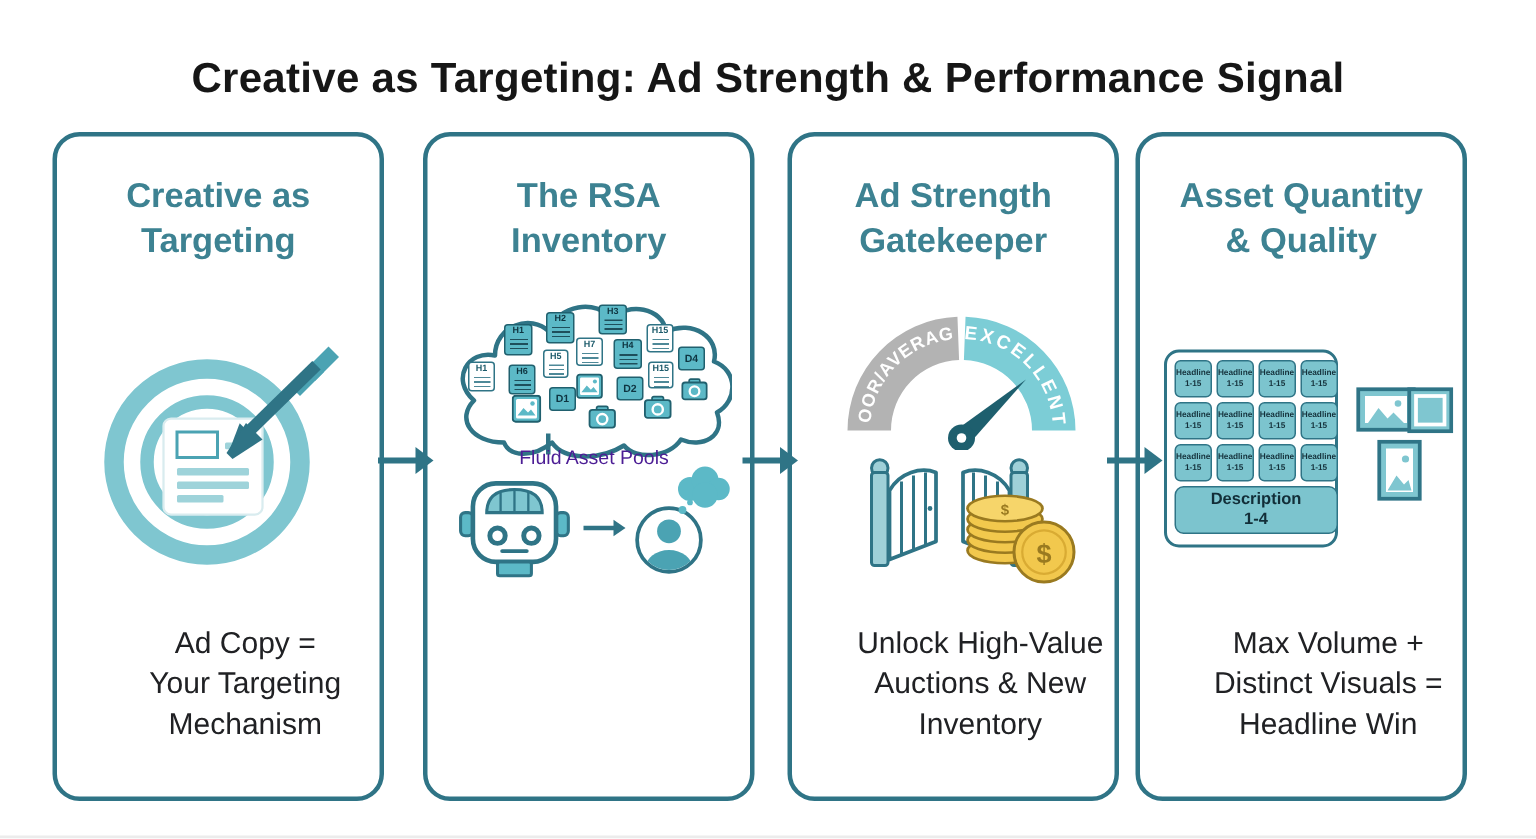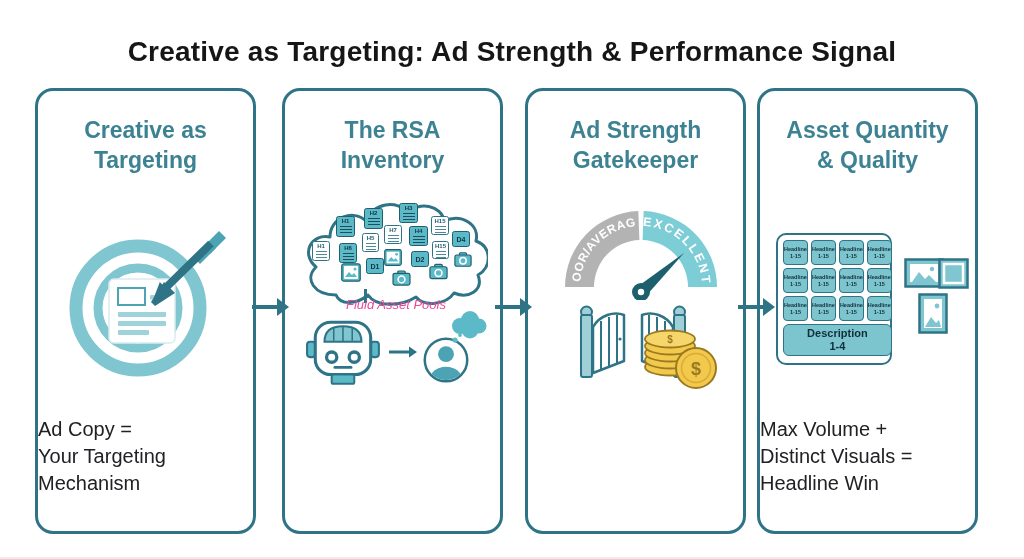--- a/index.html
+++ b/index.html
@@ -17,36 +17,36 @@
     position:absolute; top:88px; width:221px; height:446px;
     background:#fff; border:3.5px solid #2f7486; border-radius:18px;
   }
   .card1 { left:35px; } .card2 { left:282px; } .card3 { left:525px; } .card4 { left:724px;margin-left:33px; }
   .card-title {
     position:absolute; top:24px; left:0; width:100%; text-align:center;
     font-size:23px; line-height:30px; font-weight:bold; color:#3d8292;
     white-space:pre-line;
   }
   .card-caption {
-    position:absolute; bottom:34px; left:0; width:100%; 
-    font-size:20px; line-height:27px; color:#202124; white-space:pre-line;
+    position:absolute; bottom:34px; left:0; width:100%; text-align:center;
+    font-size:20px; line-height:27px; color:#202124; white-space:pre-line;padding-left:36px;
   }
   .icon-area { position:absolute; }
   .ia1 { left:5px;  top:130px; width:190px; height:175px; }
   .ia2 { left:8px;  top:104px; width:206px; height:230px; }
   .ia3 { left:16px; top:100px; width:190px; height:210px; }
   .ia4 { left:14px; top:140px; width:200px; height:150px; }
 
   .gap-arrow { position:absolute; top:296px; width:40px; height:22px; }
 
   
   .cloud-svg { position:absolute; left:3px; top:0; }
   .cloud-label {
     position:absolute; left:0; top:102px; width:206px; text-align:center;
-    font-size:13px; color:#ec4899;font-style:italic;
+    font-size:13px; color:#4c1d95;
   }
   .cloud-stem { position:absolute; left:71px; top:94px; width:3px; height:14px; background:#2f7486; }
   .chip {
     position:absolute; border-radius:2.5px; overflow:hidden;
     font-weight:bold; font-size:6px; line-height:7px; text-align:center;
   }
   .chip.teal  { background:#5cb9c7; border:1.3px solid #20606e; color:#0e3440; }
   .chip.white { background:#ffffff; border:1.3px solid #2f7486; color:#1d5b6b; }
   .chip .label { display:block; padding-top:1px; }
   .chip .lines {
@@ -307,20 +307,23 @@
           <ellipse cx="126" cy="54" rx="25" ry="8.5" fill="#f2c84d" stroke="#9a7a20" stroke-width="1.8"></ellipse>
           <ellipse cx="126" cy="47" rx="25" ry="8.5" fill="#f2c84d" stroke="#9a7a20" stroke-width="1.8"></ellipse>
           <ellipse cx="126" cy="40" rx="25" ry="8.5" fill="#f6d56a" stroke="#9a7a20" stroke-width="1.8"></ellipse>
           <text x="126" y="44" text-anchor="middle" font-size="10" font-weight="bold" fill="#9a7a20">$</text>
           <circle cx="152" cy="69" r="20" fill="#f2c84d" stroke="#9a7a20" stroke-width="2"></circle>
           <circle cx="152" cy="69" r="14.5" fill="none" stroke="#d9ab33" stroke-width="1.5"></circle>
           <text x="152" y="76" text-anchor="middle" font-size="18" font-weight="bold" fill="#9a7a20">$</text>
         </g>
       </svg>
     </div>
+    <div class="card-caption">Unlock High-Value
+Auctions &amp; New
+Inventory</div>
   </div>
 
   <div class="card card4">
     <div class="card-title">Asset Quantity
 &amp; Quality</div>
     <div class="icon-area ia4">
       <div class="asset-box" id="asset-box">
         <div class="hl-cell">Headline
 1-15</div>
           <div class="hl-cell">Headline

